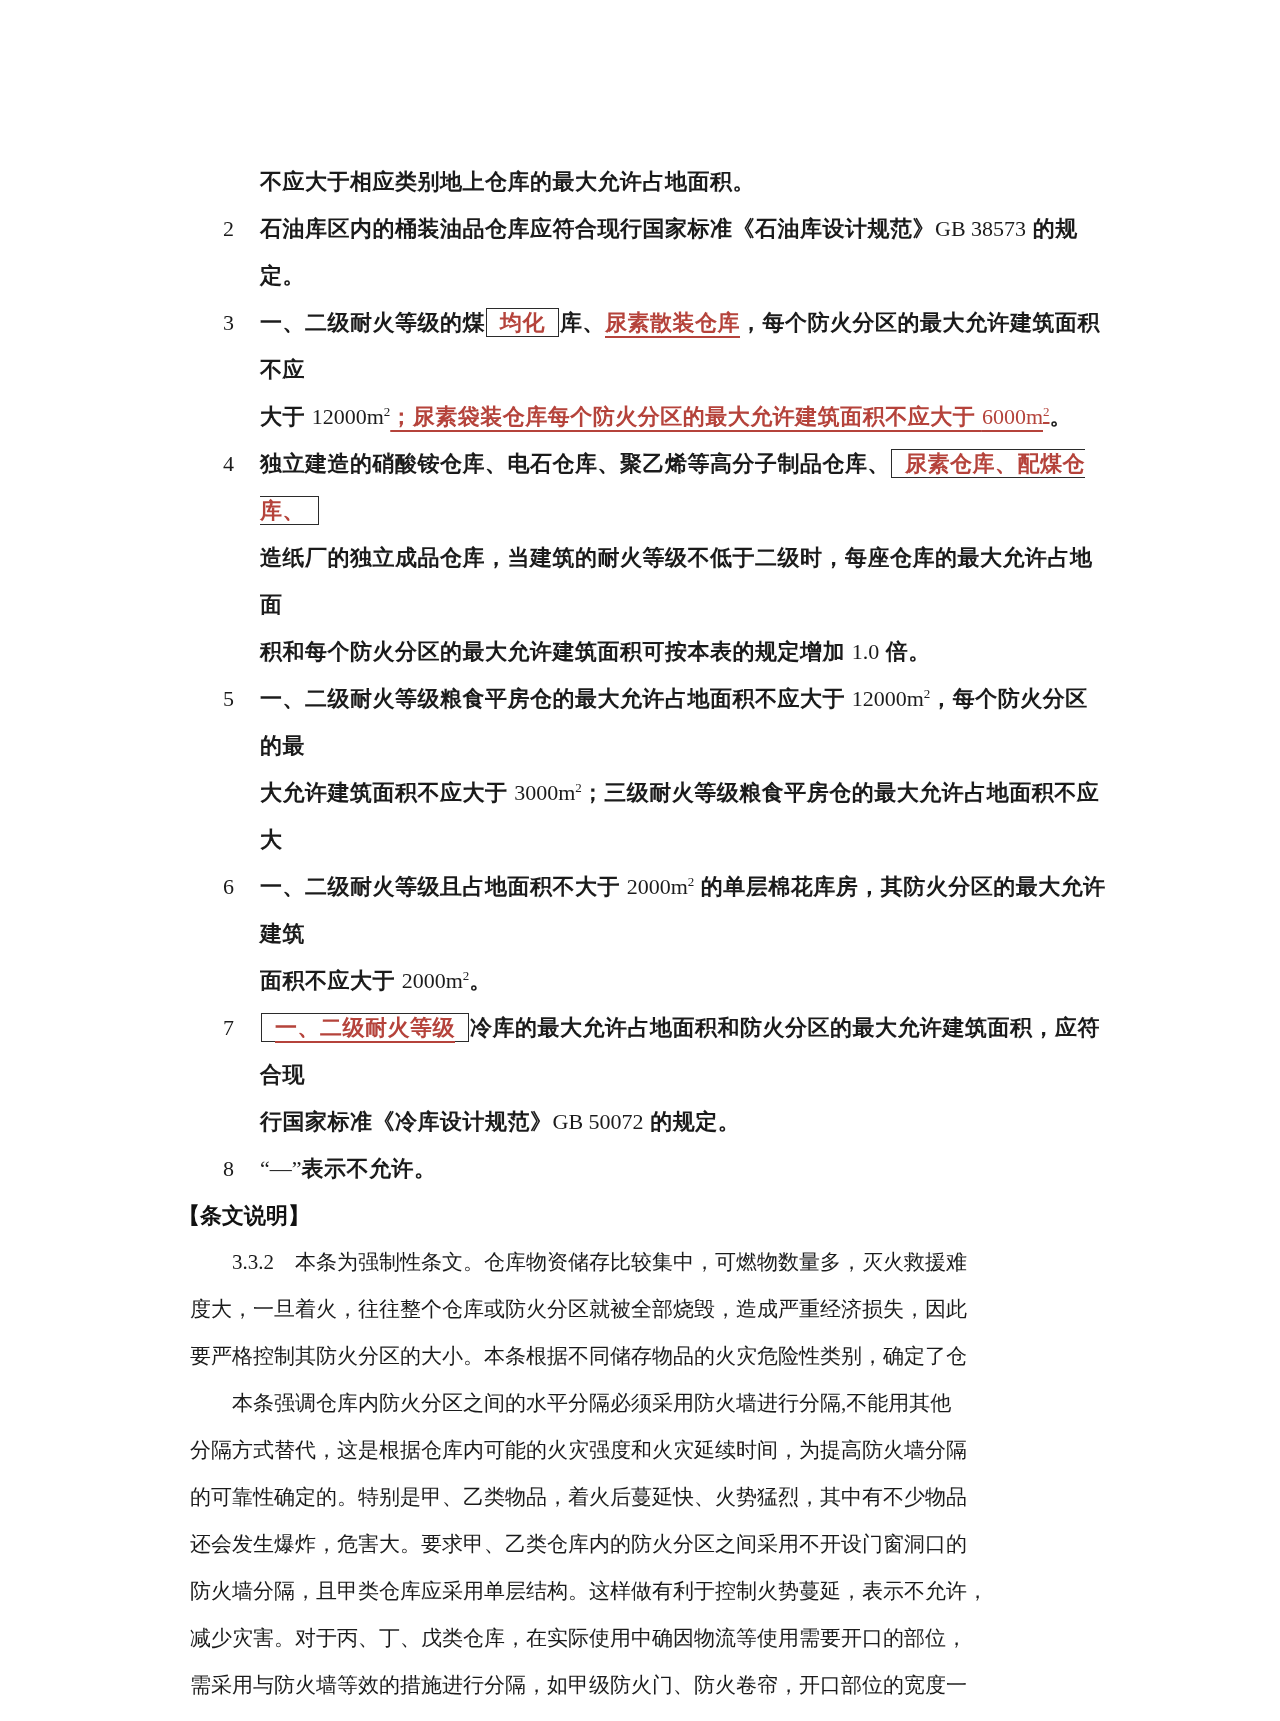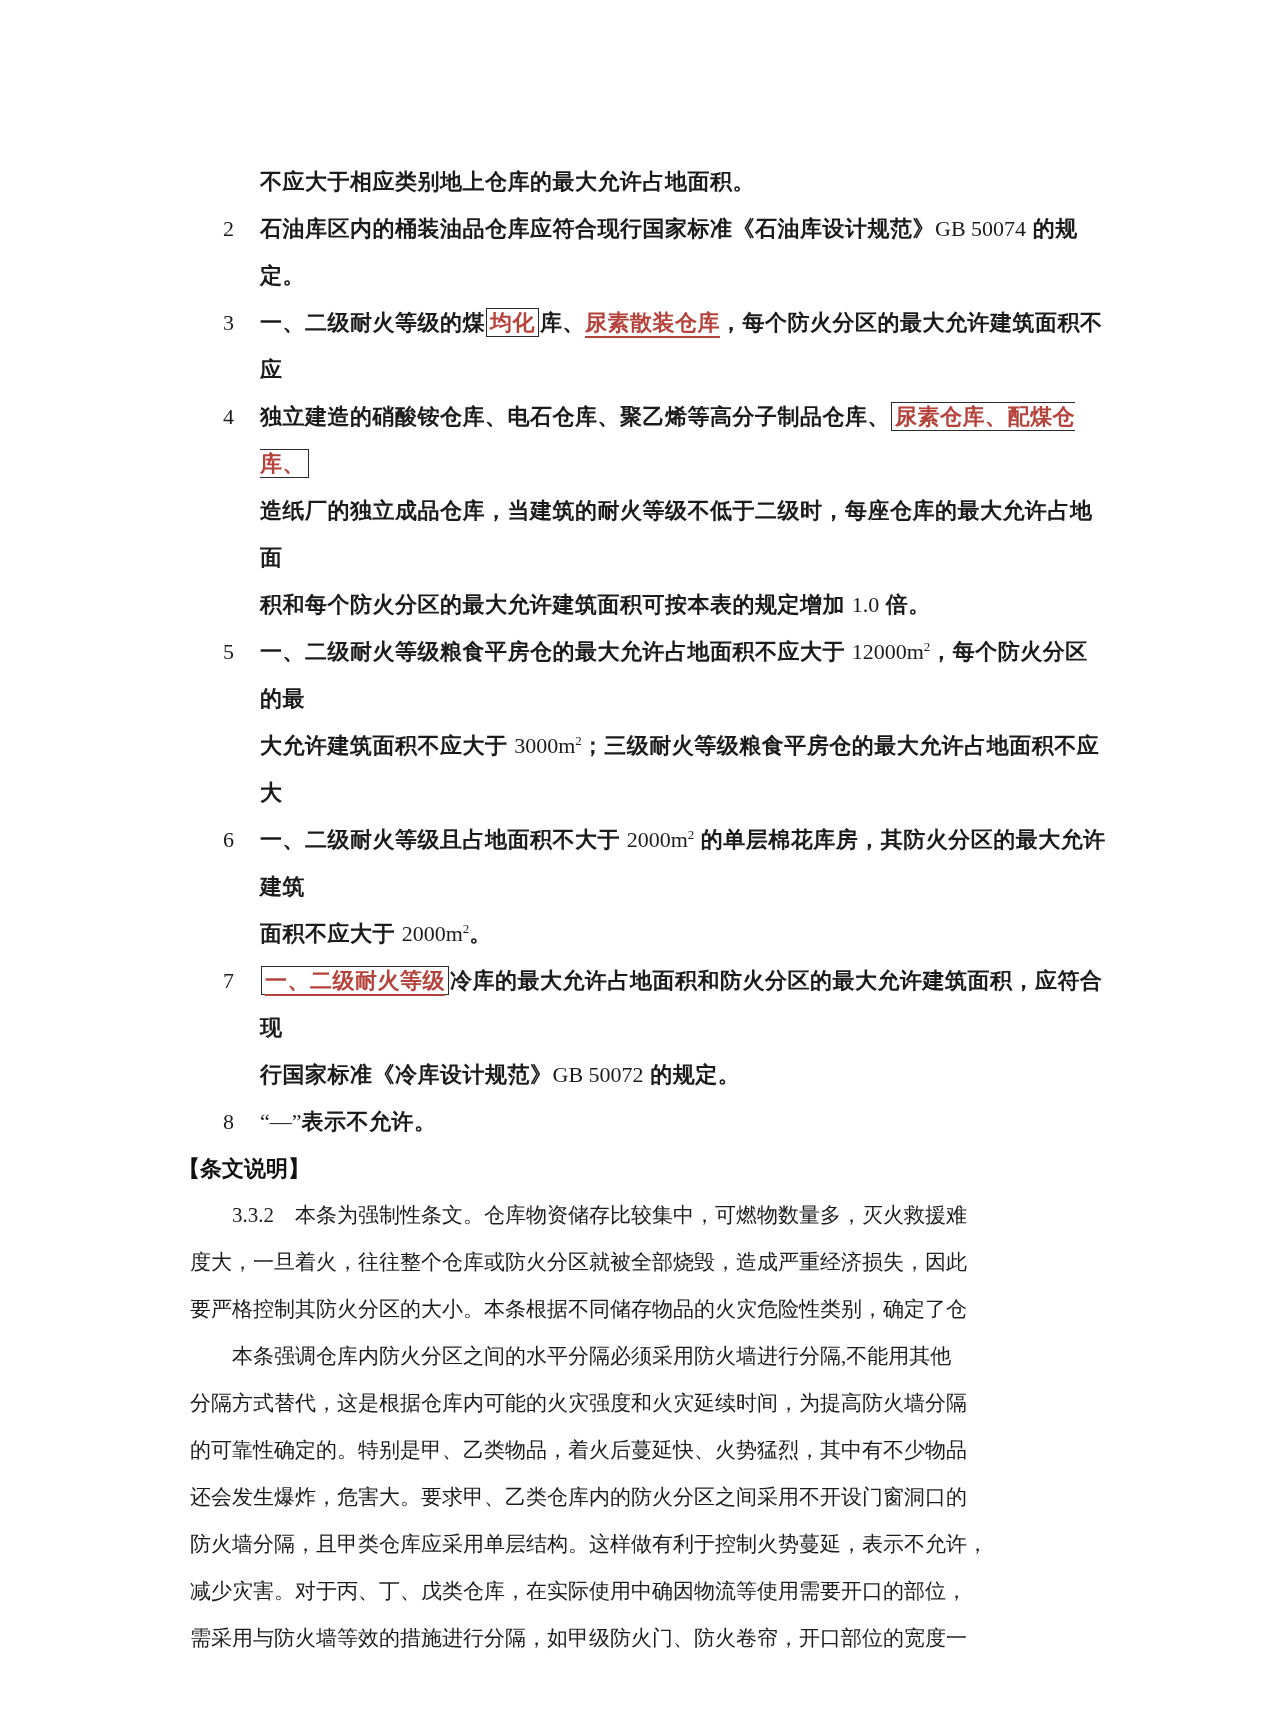--- a/index.html
+++ b/index.html
@@ -61,21 +61,21 @@
     text-underline-offset: 6px;
   }
   .seg-sup {
     font-size: 13px;
     vertical-align: super;
     line-height: 0;
     letter-spacing: 0;
   }
   .boxed {
     border: 1.5px solid #2b2b2b;
-    padding: 1px 3px;
+    padding: 1px 13px;
     margin: 0 1px;
   }
 
   
   .section-heading {
     margin: 0;
     font-family: "Liberation Sans", sans-serif;
     font-weight: 700;
     font-size: 22px;
     line-height: 47px;
@@ -101,27 +101,28 @@
   <div class="notes" id="notes">
       <div class="note">
         <span class="note-num"></span>
         <div class="note-body">
           <div class="note-line"><span class="seg">不应大于相应类别地上仓库的最大允许占地面积。</span></div>
         </div>
       </div>
       <div class="note">
         <span class="note-num">2</span>
         <div class="note-body">
-          <div class="note-line"><span class="seg">石油库区内的桶装油品仓库应符合现行国家标准《石油库设计规范》</span><span class="seg seg-lat">GB 50074</span><span class="seg"> 的规定。</span></div>
+          <div class="note-line"><span class="seg">石油库区内的桶装油品仓库应符合现行国家标准《石油库设计规范》</span><span class="seg seg-lat">GB 38573</span><span class="seg"> 的规定。</span></div>
         </div>
       </div>
       <div class="note">
         <span class="note-num">3</span>
         <div class="note-body">
           <div class="note-line"><span class="seg">一、二级耐火等级的煤</span><span class="boxed"><span class="seg seg-red">均化</span></span><span class="seg">库、</span><span class="seg seg-redu">尿素散装仓库</span><span class="seg">，每个防火分区的最大允许建筑面积不应</span></div>
+          <div class="note-line"><span class="seg">大于 </span><span class="seg seg-lat">12000m</span><span class="seg seg-lat seg-sup">2</span><span class="seg seg-redu">；尿素袋装仓库每个防火分区的最大允许建筑面积不应大于 </span><span class="seg seg-lat seg-redu">6000m</span><span class="seg seg-lat seg-redu seg-sup">2</span><span class="seg">。</span></div>
         </div>
       </div>
       <div class="note">
         <span class="note-num">4</span>
         <div class="note-body">
           <div class="note-line"><span class="seg">独立建造的硝酸铵仓库、电石仓库、聚乙烯等高分子制品仓库、</span><span class="boxed"><span class="seg seg-red">尿素仓库、配煤仓库、</span></span></div>
           <div class="note-line"><span class="seg">造纸厂的独立成品仓库，当建筑的耐火等级不低于二级时，每座仓库的最大允许占地面</span></div>
           <div class="note-line"><span class="seg">积和每个防火分区的最大允许建筑面积可按本表的规定增加 </span><span class="seg seg-lat">1.0</span><span class="seg"> 倍。</span></div>
         </div>
       </div>

